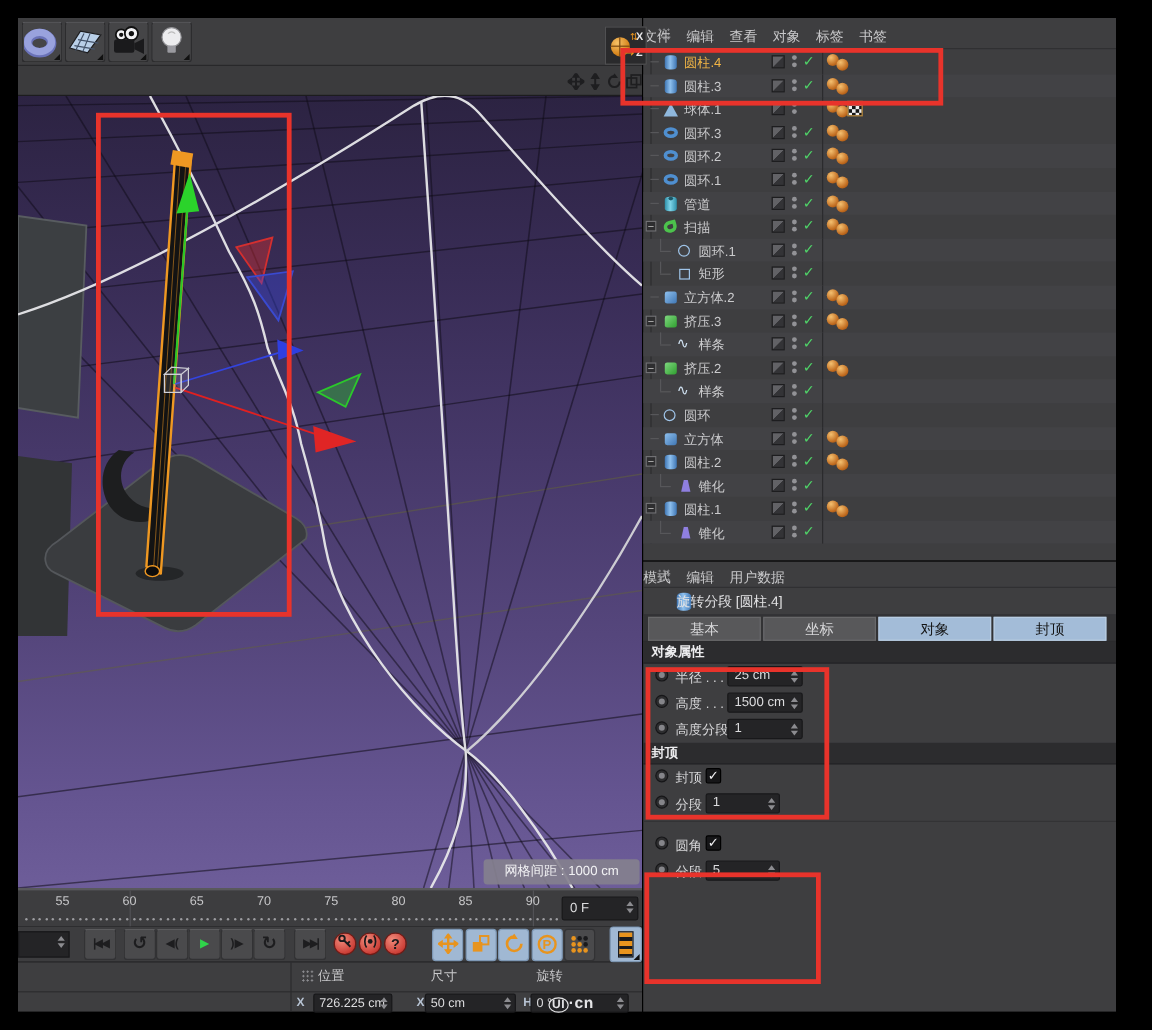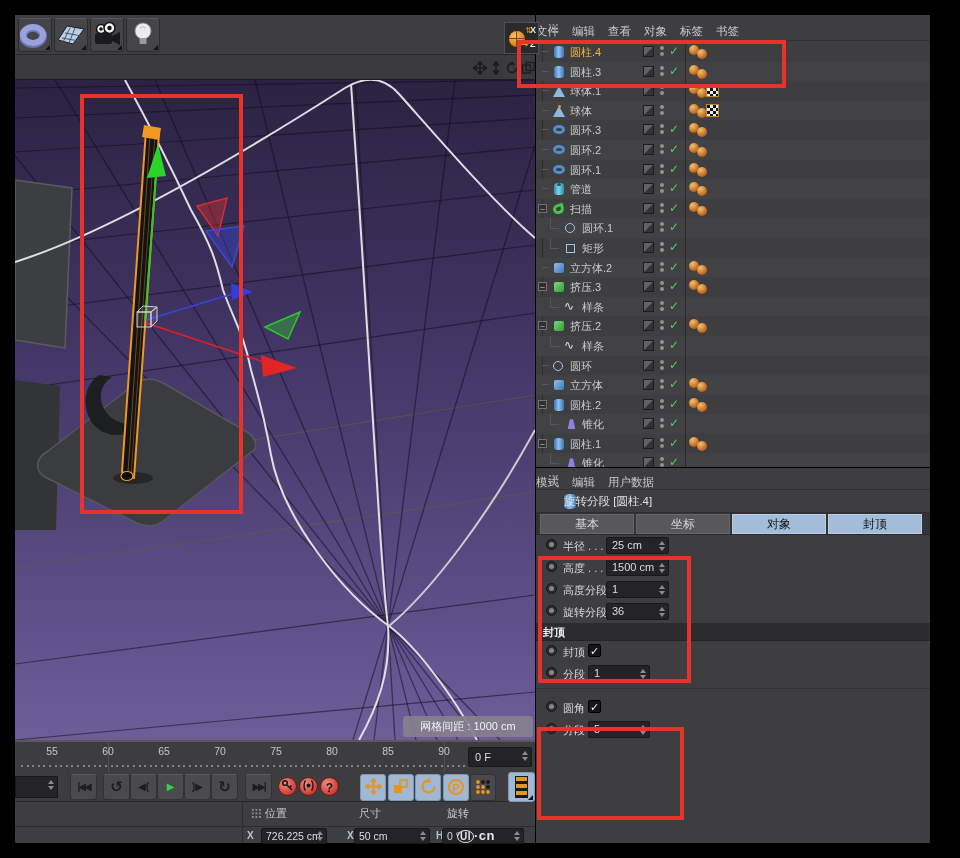--- a/index.html
+++ b/index.html
@@ -285,35 +285,20 @@
           </span>
           <span class="olabel" style="left: 34px;">球体.1</span>
           <span class="swatch"></span>
           <span class="vdot" style="top: 4px;"></span>
           <span class="vdot" style="top: 10px;"></span>
           <span class="colline"></span>
           <span class="mdot" style="left: 153px; top: 3px;"></span>
           <span class="mdot" style="left: 161px; top: 7px;"></span>
           <span class="checker"></span>
         </div>
-        <div class="omrow alt">
-          <span class="tick"></span>
-          <span class="oic" style="left: 16px;">
-            <span style="position:absolute;left:1px;top:0;width:0;height:0;border-left:6px solid transparent;border-right:6px solid transparent;border-bottom:11px solid #8fb8dd;top:2px;"></span>
-            <span style="position:absolute;left:6px;top:1px;width:3px;height:3px;border-radius:50%;background:#e8941e;"></span>
-          </span>
-          <span class="olabel" style="left: 34px;">球体</span>
-          <span class="swatch"></span>
-          <span class="vdot" style="top: 4px;"></span>
-          <span class="vdot" style="top: 10px;"></span>
-          <span class="colline"></span>
-          <span class="mdot" style="left: 153px; top: 3px;"></span>
-          <span class="mdot" style="left: 161px; top: 7px;"></span>
-          <span class="checker"></span>
-        </div>
         <div class="omrow">
           <span class="tick"></span>
           <span class="oic" style="left: 16px;">
             <span style="position:absolute;left:1px;top:2px;width:12px;height:9px;border:3.2px solid #4f8fd0;border-radius:50%;"></span>
           </span>
           <span class="olabel" style="left: 34px;">圆环.3</span>
           <span class="swatch"></span>
           <span class="vdot" style="top: 4px;"></span>
           <span class="vdot" style="top: 10px;"></span>
           <span class="ocheck">✓</span>
@@ -563,39 +548,35 @@
       <span class="cylmini"></span>
       <span>旋转分段 [圆柱.4]</span>
     </div>
     <div class="tabsrow" id="am-tabs">
         <div class="tab" style="left: 4px;">基本</div>
         <div class="tab" style="left: 100px;">坐标</div>
         <div class="tab active" style="left: 196px;">对象</div>
         <div class="tab active" style="left: 292px;">封顶</div>
       </div>
     <div id="am-sections">
+        <div class="sechead">对象属性</div>
         <div class="arow">
           <span class="radio"></span>
           <span class="alabel">半径 . . .</span>
           <span class="afield" style="left: 70px; width: 63px;"><span>25 cm</span><span class="spin"></span></span>
         </div>
         <div class="arow">
           <span class="radio"></span>
           <span class="alabel">高度 . . .</span>
           <span class="afield" style="left: 70px; width: 63px;"><span>1500 cm</span><span class="spin"></span></span>
         </div>
         <div class="arow">
           <span class="radio"></span>
           <span class="alabel">高度分段</span>
           <span class="afield" style="left: 70px; width: 63px;"><span>1</span><span class="spin"></span></span>
-        </div>
-        <div class="arow">
-          <span class="radio"></span>
-          <span class="alabel">旋转分段</span>
-          <span class="afield" style="left: 70px; width: 63px;"><span>36</span><span class="spin"></span></span>
         </div>
         <div class="sechead">封顶</div>
         <div class="arow">
           <span class="radio"></span>
           <span class="alabel">封顶</span>
           <span class="cbox" style="left: 52px;">✓</span>
         </div>
         <div class="arow">
           <span class="radio"></span>
           <span class="alabel">分段</span>

